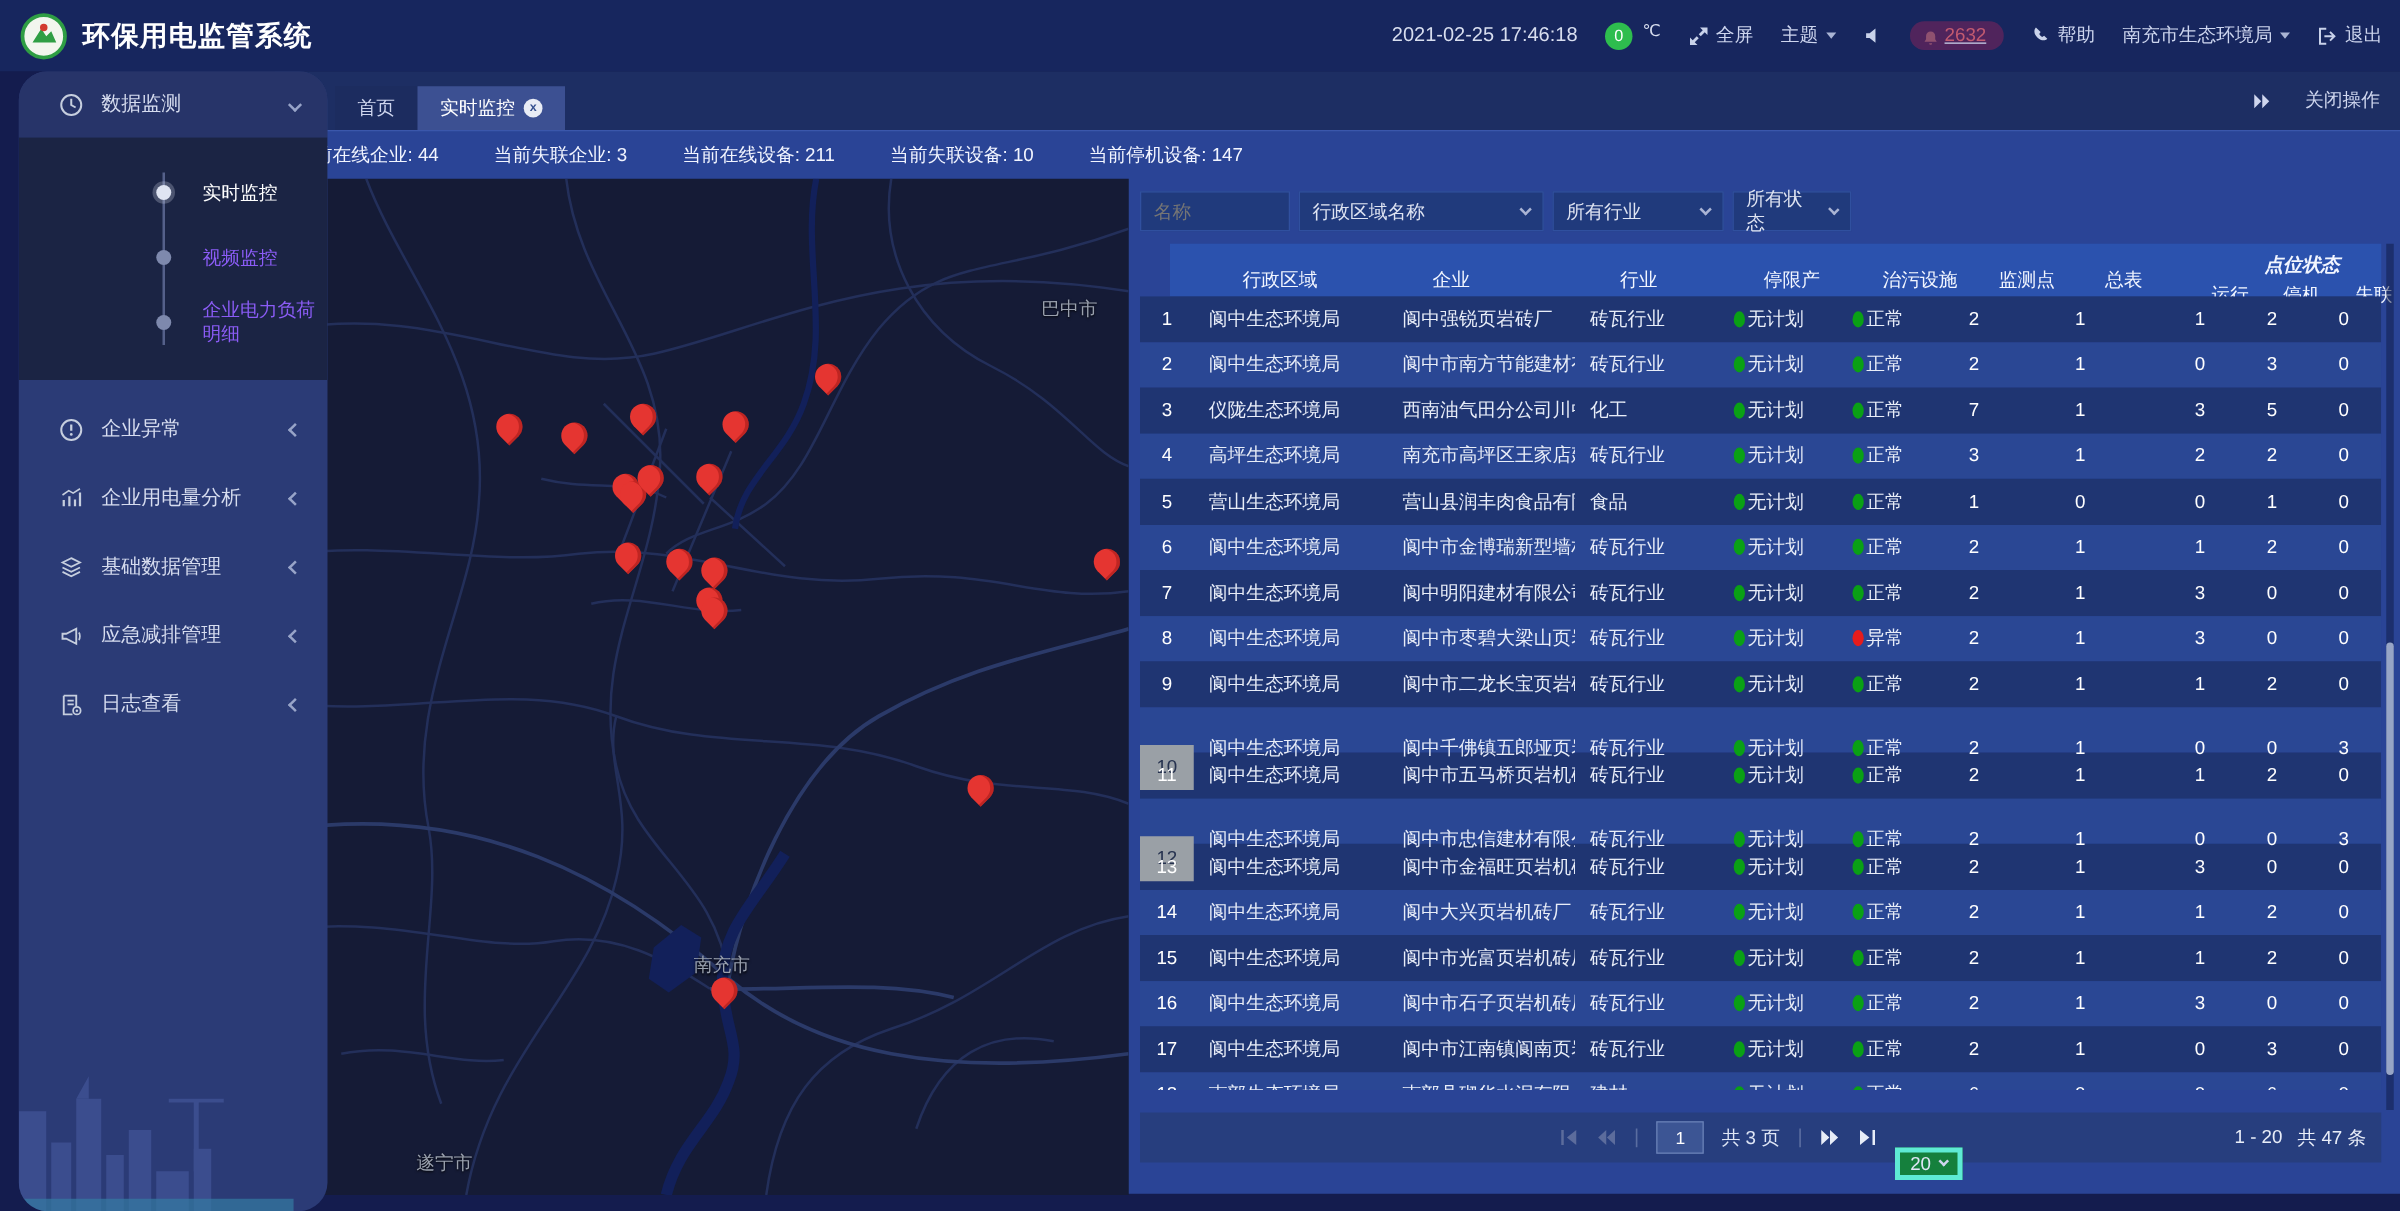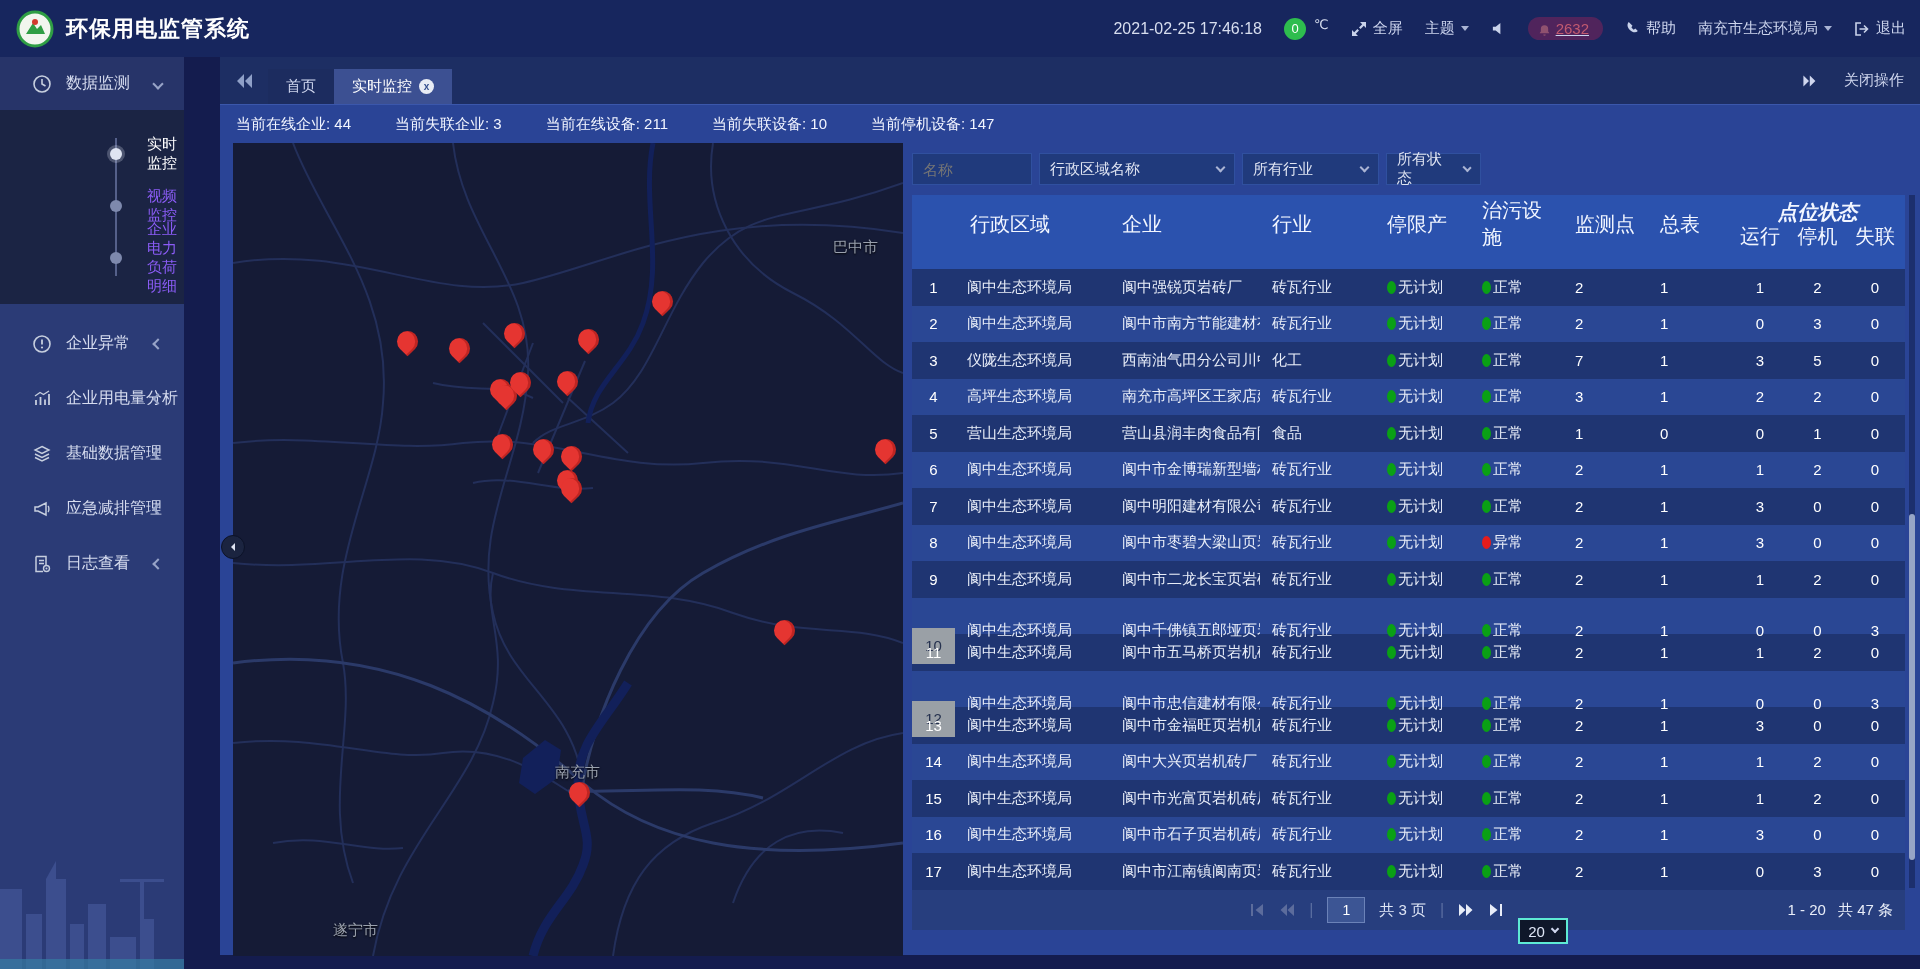--- a/index.html
+++ b/index.html
@@ -17,21 +17,21 @@
   .temp-badge { width:22px; height:22px; border-radius:50%; background:#2ebd4e; color:#fff;
     font-size:13px; display:flex; align-items:center; justify-content:center; }
   .temp-unit { font-size:13px; color:#d8deef; margin-left:2px; position:relative; top:-4px; }
   .caret-down { width:0; height:0; border-left:4px solid transparent; border-right:4px solid transparent;
     border-top:5px solid #aab4d4; display:inline-block; }
   .notif-pill { background:rgba(150,35,90,0.45); border-radius:12px; padding:3px 14px 3px 10px;
     display:flex; align-items:flex-end; gap:5px;text-decoration:underline; }
   .notif-count { color:#c25a70; font-size:15px; }
 
   
-  #sidebar { position:absolute; left:0; top:57px; width:184px; height:912px; background:#2b3b76; z-index:20; overflow:hidden; }
+  #sidebar { position:absolute; left:15px; top:57px; width:247px; height:912px; background:#2b3b76; z-index:20; overflow:hidden;border-radius:23px; }
   .grp-header { position:relative; height:55px; display:flex; align-items:center; color:#d6dcef; font-size:16px; cursor:pointer; }
   .grp-header .g-icon { margin-left:32px; width:20px; height:20px; flex:none; }
   .grp-header .g-label { margin-left:14px; }
   .chev { width:8px; height:8px; border-left:2px solid #98a4c8; border-bottom:2px solid #98a4c8; display:inline-block; position:absolute; right:22px; }
   .chev.down { transform:rotate(-45deg); top:23px; }
   .chev.left { transform:rotate(45deg); top:24px; }
   .g0-header { background:#273469; height:53px; }
   #submenu { position:relative; background:#1b2444; padding:18px 0 20px 0; }
   #submenu::before { content:""; position:absolute; left:115px; top:28px; bottom:28px; width:2px; background:#55608a; }
   .sub-item { position:relative; height:52px; display:flex; align-items:center; color:#8b5cf6; font-size:15px; cursor:pointer; }
@@ -74,22 +74,22 @@
     display:flex; align-items:center; padding:0 10px; cursor:pointer; position:relative; }
   .f-input { width:120px; }
   .f-input input { width:100%; background:transparent; border:none; outline:none; color:#c8cfe2; font-size:15px;
     font-family:inherit; }
   .f-sel { justify-content:space-between; }
   .f-sel .sel-chev { width:7px; height:7px; border-left:2px solid #aab4d4; border-bottom:2px solid #aab4d4;
     transform:rotate(-45deg); margin-left:14px; position:relative; top:-2px; }
 
   #table { position:absolute; left:0; top:52px; width:993px; }
   .t-grid { display:grid; grid-template-columns:43px 155px 150px 115px 95px 90px 85px 85px 60px 55px 60px; }
-  #thead { background:#2b52ae; height:74px; color:#f2f6ff; font-size:20px;
-    grid-template-rows:30px 28px; align-items:center; }
+  #thead { background:#2b52ae; height:42px; color:#f2f6ff; font-size:15px;
+    grid-template-rows:30px 28px; align-items:center;margin-left:24px; }
   #thead .h { grid-row:1 / span 2; padding-left:12px; }
   #thead .h.c1 { padding-left:15px; }
   #thead .h-group { grid-column:9 / span 3; grid-row:1; text-align:center; font-style:italic; font-weight:bold; padding-top:4px; }
   #thead .h-sub { grid-row:2; text-align:center; padding-bottom:6px; }
   #tbody { height:635px; overflow:hidden; position:relative; }
   .t-row { height:36.5px; align-items:center; color:#e8edf8; font-size:15px; cursor:pointer; }
   .t-row.odd { background:#1f3572; }
   .t-row.even { background:#2a4794; }
   .cell { padding-left:12px; white-space:nowrap; overflow:hidden; }
   .cell.idx { text-align:center; padding:0; color:#ffffff; }
@@ -102,21 +102,21 @@
   #t-scroll { position:absolute; left:997px; top:52px; width:6px; height:693px; background:rgba(12,22,60,0.45); }
   #t-thumb { position:absolute; left:0; top:46%; width:6px; height:50%; background:#97a5c6; border-radius:3px; }
 
   
   #pager { position:absolute; left:0; top:747px; width:993px; height:40px; background:#273e7e;
     display:flex; align-items:center; justify-content:center; gap:14px; color:#dfe6f6; font-size:15px; }
   .pg-icon { width:16px; height:14px; cursor:pointer; }
   .pg-sep { color:#5a6da0; font-size:16px; }
   #page-input { width:38px; height:26px; background:#3c5594; border:1px solid #6b82b8; color:#fff;
     text-align:center; font-size:14px; font-family:inherit; outline:none; }
-  .pg-select { height:26px; background:#0f172a; border:2px solid #5eead4; display:flex; align-items:center;
+  .pg-select { height:26px; background:#15803d; border:4px solid #5eead4; display:flex; align-items:center;
     gap:7px; padding:0 8px; cursor:pointer;margin-top:42px; }
   .pg-select .sel-chev { width:6px; height:6px; border-left:2px solid #cfd6ee; border-bottom:2px solid #cfd6ee;
     transform:rotate(-45deg); position:relative; top:-2px; }
   #pg-range { position:absolute; right:12px; display:flex; gap:12px; color:#e8edf8;margin-left:29px; }
 </style>
 </head>
 <body>
 
 <div id="header">
   <div class="logo-wrap">

